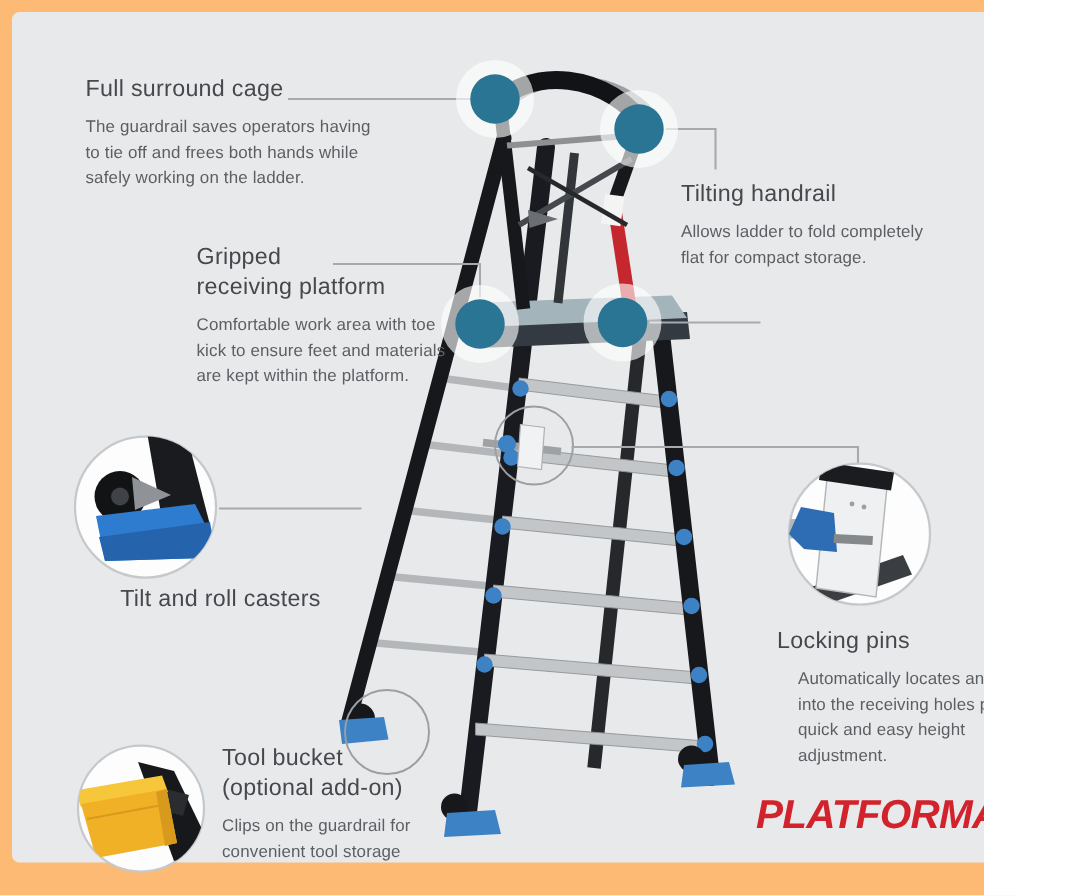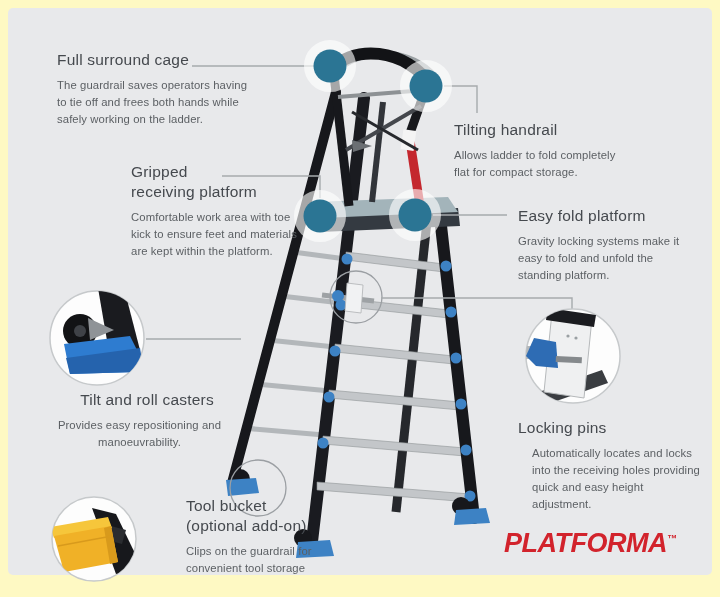--- a/index.html
+++ b/index.html
@@ -1,16 +1,16 @@
 <!DOCTYPE html>
 <html><head>
 <meta charset="utf-8">
 <style>
   html,body{margin:0;padding:0;background:#ffffff;}
-  #page{position:relative;width:720px;height:597px;background:#fef9c3;overflow:hidden;
+  #page{position:relative;width:656px;height:597px;background:#fdba74;overflow:hidden;
         font-family:"Liberation Sans", sans-serif;}
   #canvas{position:absolute;left:8px;top:8px;width:704px;height:567px;background:#e8e9eb;border-radius:5px;}
   svg{position:absolute;left:0;top:0;}
   .callout{position:absolute;}
   .callout-title{font-size:15.5px;font-weight:500;color:#45494e;letter-spacing:.2px;line-height:1.3;}
   .callout-body{font-size:11.3px;font-weight:400;color:#5b5f63;line-height:1.5;margin-top:7px;letter-spacing:.1px;}
   #logo{position:absolute;left:504px;top:528px;width:210px;color:#d2232c;
         font-size:27px;font-weight:800;font-style:italic;letter-spacing:-0.5px;white-space:nowrap;}
   #logo .tm{font-size:10px;font-weight:700;vertical-align:super;letter-spacing:0;}
 </style>
@@ -188,36 +188,31 @@
   </div>
 
   <div class="callout" style="left:131px;top:162px;width:200px;">
     <div class="callout-title">
       <div>Gripped</div>
       <div>receiving platform</div>
     </div>
     <div class="callout-body" style="width:182px;">Comfortable work area with toe kick to ensure feet and materials are kept within the platform.</div>
   </div>
 
-  <div class="callout" style="left:518px;top:206px;width:180px;">
-    <div class="callout-title">Easy fold platform</div>
-    <div class="callout-body" style="width:165px;">Gravity locking systems make it easy to fold and unfold the standing platform.</div>
-  </div>
 
   <div class="callout" style="left:57px;top:390px;width:180px;text-align:center;">
     <div class="callout-title">Tilt and roll casters</div>
-    <div class="callout-body" style="width:165px;">Provides easy repositioning and manoeuvrability.</div>
   </div>
 
   <div class="callout" style="left:518px;top:418px;width:185px;">
     <div class="callout-title">Locking pins</div>
     <div class="callout-body" style="width:172px;margin-left:14px;">Automatically locates and locks into the receiving holes providing quick and easy height adjustment.</div>
   </div>
 
-  <div class="callout" style="left:148px;top:496px;width:180px;margin-left:38px;">
+  <div class="callout" style="left:148px;top:496px;width:180px;">
     <div class="callout-title">
       <div>Tool bucket</div>
       <div>(optional add-on)</div>
     </div>
     <div class="callout-body" style="width:158px;">Clips on the guardrail for convenient tool storage</div>
   </div>
 
   <div id="logo"><span>PLATFORMA</span><span class="tm">™</span></div>
 </div>
 

